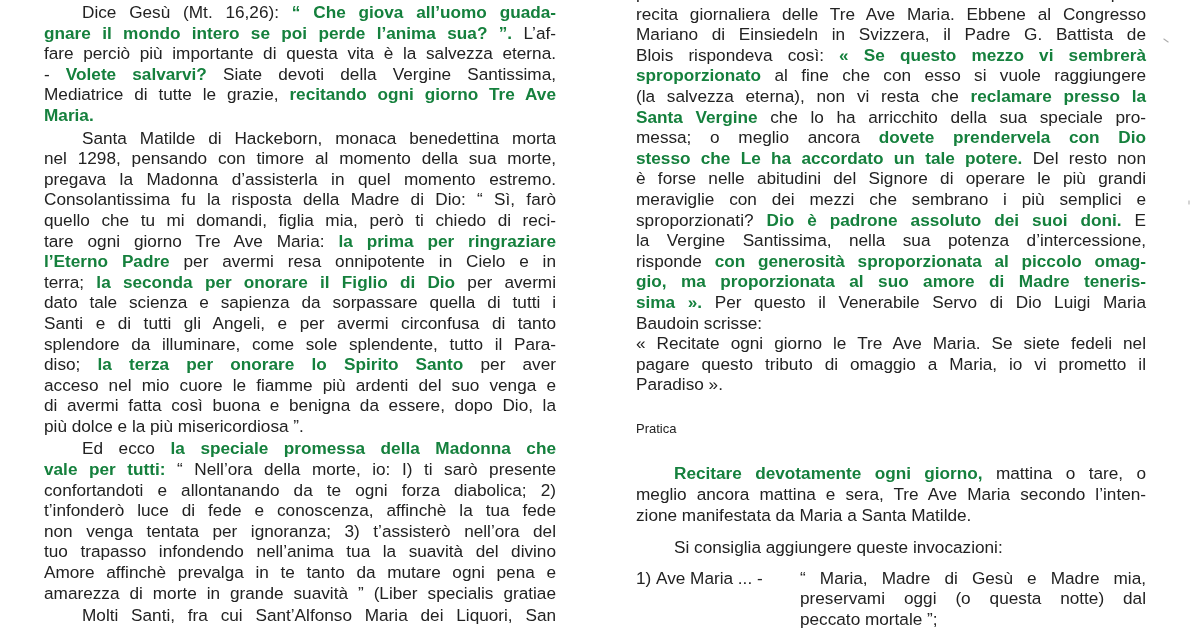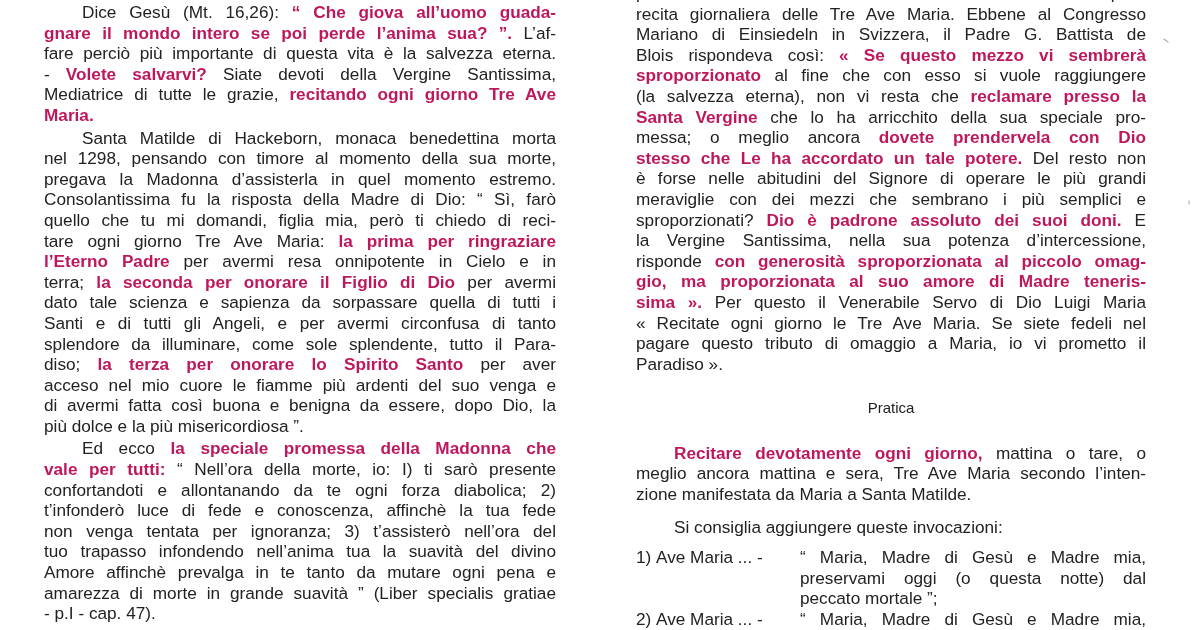--- a/index.html
+++ b/index.html
@@ -45,25 +45,25 @@
   }
   .line {
     display: block;
     text-align: justify;
     text-align-last: justify;
     white-space: nowrap;
     overflow: visible;
   }
   .line.last { text-align-last: left; }
   .line.indent { padding-left: 38px; }
-  b, .b { font-weight: bold; color: #be185d; }
+  b, .b { font-weight: bold; color: #15803d; }
   .section-title {
-    text-align: center;
+    text-align: left;
     margin: 24px 0 24px 0;
-    font-size: 15px;
+    font-size: 13px;
   }
   .spacer { height: 10px; }
   .inv-list { margin-top: 10px; }
   .inv-item { display: flex; }
   .inv-num { width: 20px; }
   .inv-label { width: 144px; font-weight: normal; white-space: nowrap; }
   .inv-text { width: 346px; font-weight: normal; }
   .inv-text .line { text-align-last: justify; }
   .inv-text .line.last { text-align-last: left; }
   .scan-mark {
@@ -109,21 +109,20 @@
 
     <div class="para">
       <span class="line indent"><span>Ed ecco </span><b>la speciale promessa della Madonna che</b></span>
       <span class="line"><b>vale per tutti:</b><span> “ Nell’ora della morte, io: I) ti sarò presente</span></span>
       <span class="line"><span>confortandoti e allontanando da te ogni forza diabolica; 2)</span></span>
       <span class="line"><span>t’infonderò luce di fede e conoscenza, affinchè la tua fede</span></span>
       <span class="line"><span>non venga tentata per ignoranza; 3) t’assisterò nell’ora del</span></span>
       <span class="line"><span>tuo trapasso infondendo nell’anima tua la suavità del divino</span></span>
       <span class="line"><span>Amore affinchè prevalga in te tanto da mutare ogni pena e</span></span>
       <span class="line"><span>amarezza di morte in grande suavità ” (Liber specialis gratiae</span></span>
-      <span class="line last"><span>- p.I - cap. 47).</span></span>
     </div>
 
     <div class="para">
       <span class="line indent"><span>Molti Santi, fra cui Sant’Alfonso Maria dei Liquori, San</span></span>
 
     </div>
   </div>
 
   <div class="column col-right">
 
@@ -137,20 +136,21 @@
       <span class="line"><b>Santa Vergine</b><span> che lo ha arricchito della sua speciale pro-</span></span>
       <span class="line"><span>messa; o meglio ancora </span><b>dovete prendervela con Dio</b></span>
       <span class="line"><b>stesso che Le ha accordato un tale potere.</b><span> Del resto non</span></span>
       <span class="line"><span>è forse nelle abitudini del Signore di operare le più grandi</span></span>
       <span class="line"><span>meraviglie con dei mezzi che sembrano i più semplici e</span></span>
       <span class="line"><span>sproporzionati? </span><b>Dio è padrone assoluto dei suoi doni.</b><span> E</span></span>
       <span class="line"><span>la Vergine Santissima, nella sua potenza d’intercessione,</span></span>
       <span class="line"><span>risponde </span><b>con generosità sproporzionata al piccolo omag-</b></span>
       <span class="line"><b>gio, ma proporzionata al suo amore di Madre teneris-</b></span>
       <span class="line"><b>sima ».</b><span> Per questo il Venerabile Servo di Dio Luigi Maria</span></span>
+      <span class="line last"><span>Baudoin scrisse:</span></span>
       <span class="line"><span>« Recitate ogni giorno le Tre Ave Maria. Se siete fedeli nel</span></span>
       <span class="line"><span>pagare questo tributo di omaggio a Maria, io vi prometto il</span></span>
       <span class="line last"><span>Paradiso ».</span></span>
     </div>
 
     <div class="section-title">Pratica</div>
 
     <div class="para">
       <span class="line indent"><b>Recitare devotamente ogni giorno,</b><span> mattina o tare, o</span></span>
       <span class="line"><span>meglio ancora mattina e sera, Tre Ave Maria secondo l’inten-</span></span>

